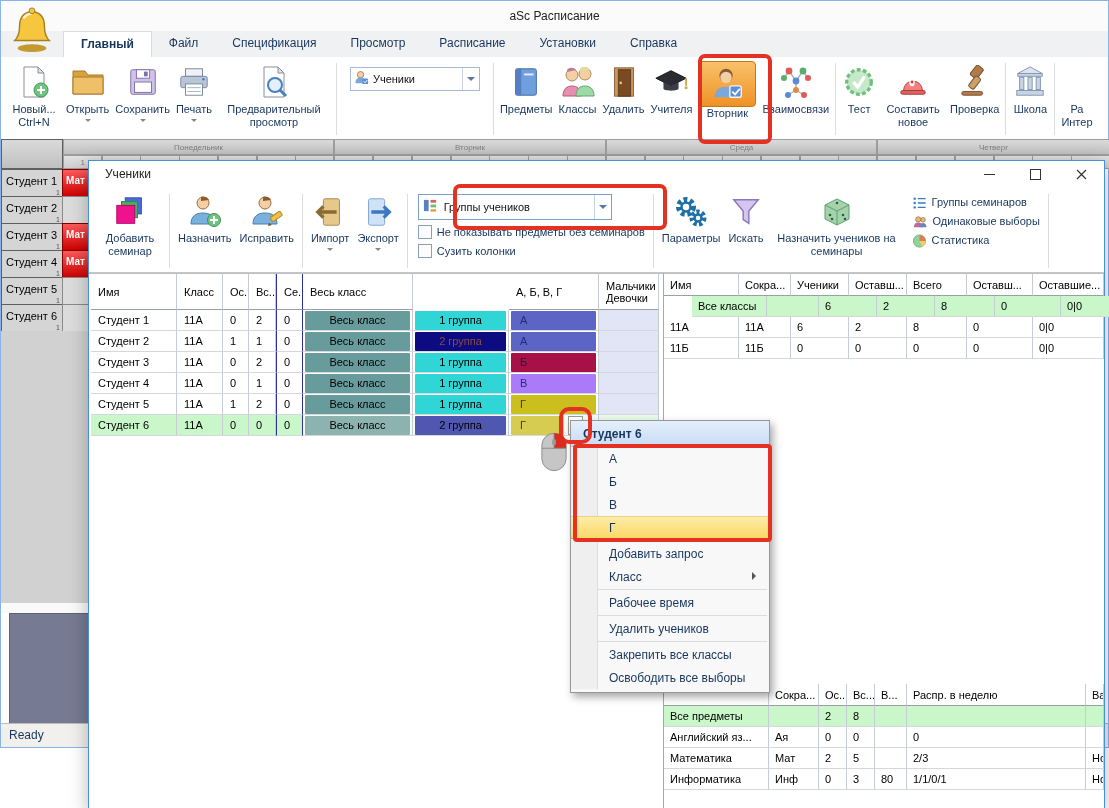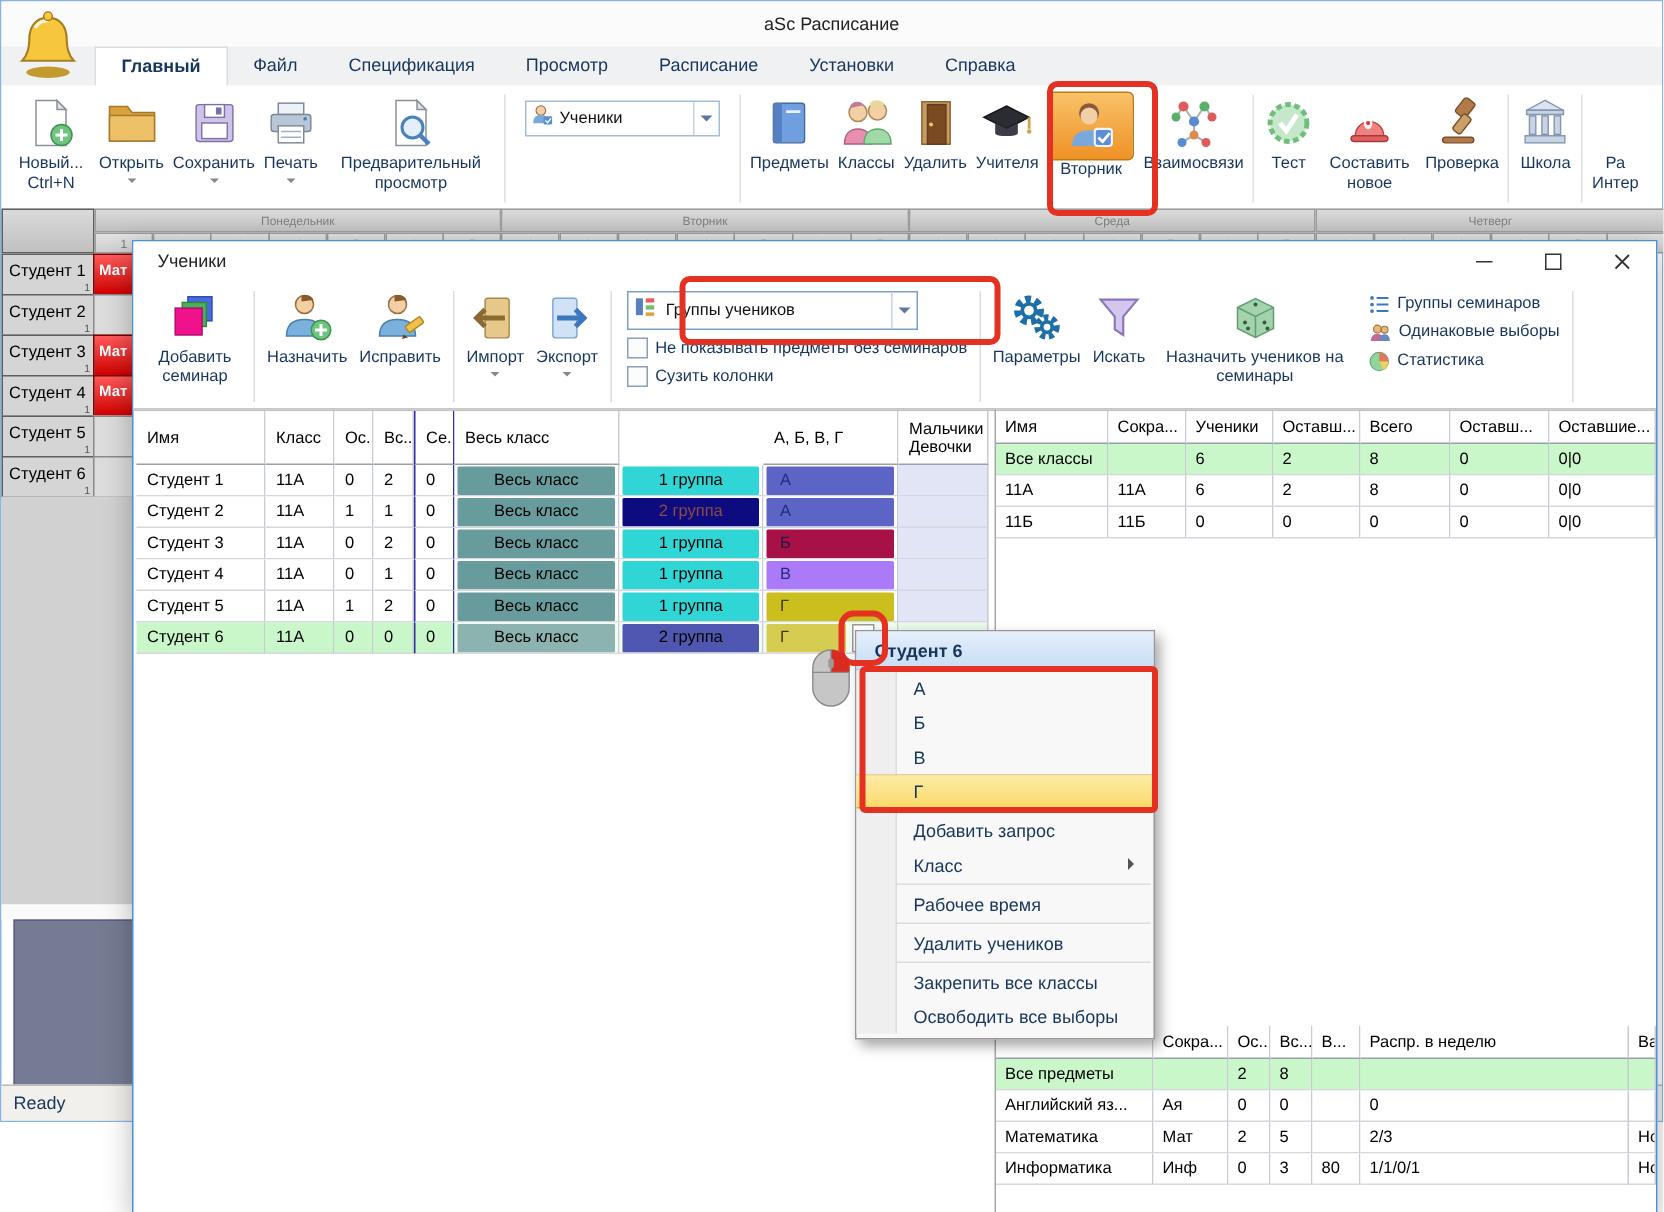--- a/index.html
+++ b/index.html
@@ -656,21 +656,21 @@
     <div id="right-table" class="tbl" style="left: 575px; top: 113px; width: 440px;">
         <div class="trow thead" style="height: 22px;">
           <div class="tcell" style="width: 75px; flex: 0 0 auto; padding-left: 6px;">Имя</div>
           <div class="tcell" style="width: 52px; flex: 0 0 auto; padding-left: 6px;">Сокра...</div>
           <div class="tcell" style="width: 58px; flex: 0 0 auto; padding-left: 6px;">Ученики</div>
           <div class="tcell" style="width: 58px; flex: 0 0 auto; padding-left: 6px;">Оставш...</div>
           <div class="tcell" style="width: 60px; flex: 0 0 auto; padding-left: 6px;">Всего</div>
           <div class="tcell" style="width: 66px; flex: 0 0 auto; padding-left: 6px;">Оставш...</div>
           <div class="tcell" style="width: 71px; flex: 0 0 auto; padding-left: 6px;">Оставшие...</div>
         </div>
-        <div class="trow" style="height: 21px;">
+        <div class="trow" style="height: 21px; padding-left: 28px;">
           <div class="tcell" style="width: 75px; flex: 0 0 auto; padding-left: 6px; background: rgb(201, 247, 201);">Все классы</div>
           <div class="tcell" style="width: 52px; flex: 0 0 auto; padding-left: 6px; background: rgb(201, 247, 201);"></div>
           <div class="tcell" style="width: 58px; flex: 0 0 auto; padding-left: 6px; background: rgb(201, 247, 201);">6</div>
           <div class="tcell" style="width: 58px; flex: 0 0 auto; padding-left: 6px; background: rgb(201, 247, 201);">2</div>
           <div class="tcell" style="width: 60px; flex: 0 0 auto; padding-left: 6px; background: rgb(201, 247, 201);">8</div>
           <div class="tcell" style="width: 66px; flex: 0 0 auto; padding-left: 6px; background: rgb(201, 247, 201);">0</div>
           <div class="tcell" style="width: 71px; flex: 0 0 auto; padding-left: 6px; background: rgb(201, 247, 201);">0|0</div>
         </div>
         <div class="trow" style="height: 21px;">
           <div class="tcell" style="width: 75px; flex: 0 0 auto; padding-left: 6px; background: rgb(255, 255, 255);">11А</div>

